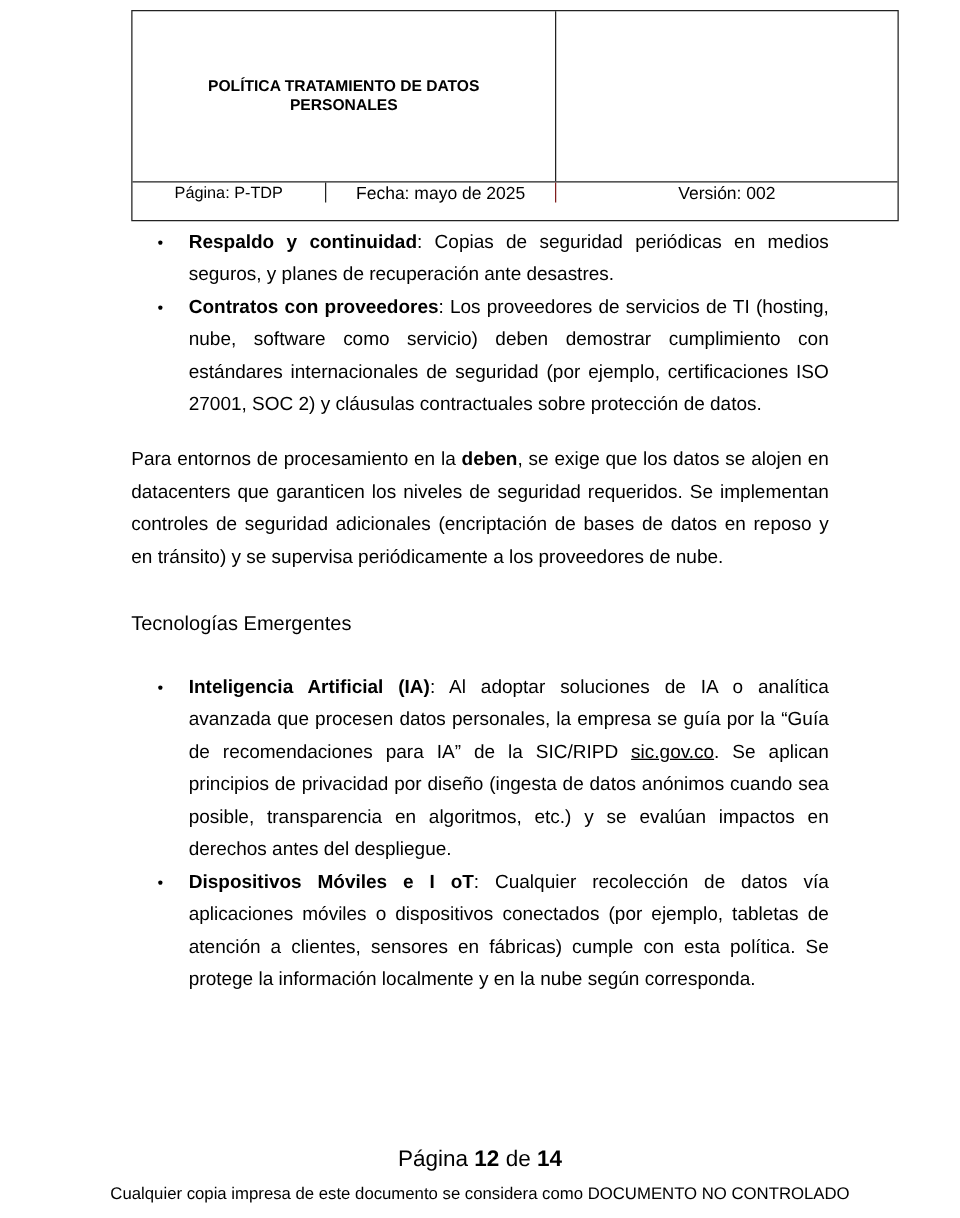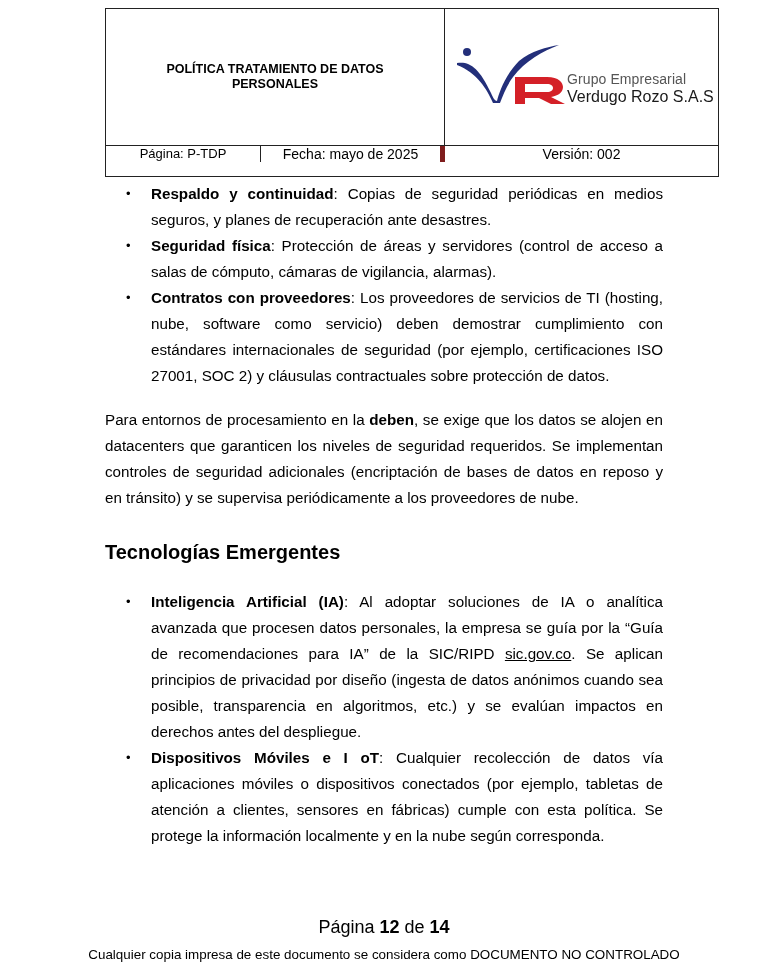--- a/index.html
+++ b/index.html
@@ -11,76 +11,61 @@
          border: 1px solid #222; box-sizing: border-box; padding-left: 28px; }
   .hdr .title-cell { position: absolute; left: 0; top: 0; width: 339px; height: 136px;
          border-right: 1px solid #222; box-sizing: border-box;
          display: flex; align-items: center; justify-content: center; text-align: center; }
   .hdr .title { font-weight: bold; font-size: 12.5px; line-height: 15px; width: 230px; }
   .hdr .logo-cell { position: absolute; left: 339px; top: 0; right: 0; height: 136px; }
   .hdr .meta-row { position: absolute; left: 0; right: 0; top: 136px; height: 16px;
          border-top: 1px solid #222; display: flex; font-size: 13px; line-height: 16px; }
   .hdr .meta-row > div { text-align: center; box-sizing: border-box; }
   .hdr .m-code { width: 155px; border-right: 1px solid #222; }
-  .hdr .m-date { width: 184px; border-right: 5px solid #7f1d1d; font-size: 14px; }
+  .hdr .m-date { width: 184px; border-right: 1px solid #7f1d1d; font-size: 14px; }
   .hdr .m-ver  { flex: 1; font-size: 14px; }
 
   .logo-svg { position: absolute; left: 10px; top: 34px; }
   .logo-text { position: absolute; left: 122px; top: 62px; color: #2c2c2c; }
   .logo-text .l1 { font-size: 14px; color: #555; line-height: 16px; letter-spacing: 0.1px; }
   .logo-text .l2 { font-size: 16px; color: #1a1a1a; line-height: 19px; }
 
   
   .content { position: absolute; left: 105px; top: 181px; width: 558px;
              font-size: 15.2px; line-height: 26px; }
   ul.bullets { list-style: none; margin: 0; padding: 0; }
   ul.bullets li { position: relative; padding-left: 46px; text-align: justify; margin-bottom: 0; }
   ul.bullets li::before { content: "•"; position: absolute; left: 21px; top: 0; font-size: 13px; }
   .p { text-align: justify; margin: 0; }
   .p-cloud { margin-top: 18px; }
-  h2.sec { font-size: 20px; font-weight: bold; margin: 26px 0 22px 0; line-height: 30px; }
+  h2.sec { font-size: 16px; font-weight: normal; margin: 26px 0 22px 0; line-height: 30px; }
   .link { text-decoration: underline; }
 
   .footer-page { position: absolute; left: 0; width: 768px; top: 917px; text-align: center;
                  font-size: 18px; }
   .footer-note { position: absolute; left: 0; width: 768px; top: 947px; text-align: center;
                  font-size: 13.4px; }
 </style>
 </head>
 <body>
 
 <div class="hdr">
   <div class="title-cell">
     <div class="title">POLÍTICA TRATAMIENTO DE DATOS PERSONALES</div>
   </div>
-  <div class="logo-cell">
-    <svg class="logo-svg" width="112" height="62" viewBox="0 0 112 62">
-
-      <circle cx="12" cy="9" r="4" fill="#232f7a"></circle>
-
-      <path d="M2 20 C14 18, 24 24, 36 50 C38 55, 40 58, 42 58 C44 50, 50 32, 64 18 C76 8, 92 4, 104 2 C88 8, 70 18, 58 34 C52 42, 48 52, 45 60 L38 60 C32 46, 22 30, 2 22 Z" fill="#232f7a"></path>
-
-      <path d="M60 34 L92 34 C104 34, 108 40, 108 44 C108 50, 102 53, 96 54 L110 61 L96 61 L84 55 L70 55 L70 61 L60 61 Z M70 41 L70 49 L92 49 C96 49, 98 47, 98 45 C98 43, 96 41, 92 41 Z" fill="#d42027"></path>
-    </svg>
-    <div class="logo-text">
-      <div class="l1">Grupo Empresarial</div>
-      <div class="l2">Verdugo Rozo S.A.S</div>
-    </div>
-  </div>
   <div class="meta-row">
     <div class="m-code">Página: P-TDP</div>
     <div class="m-date">Fecha: mayo de 2025</div>
     <div class="m-ver">Versión: 002</div>
   </div>
 </div>
 
 <div class="content">
   <ul class="bullets">
     <li><b>Respaldo y continuidad</b><span>: Copias de seguridad periódicas en medios seguros, y planes de recuperación ante desastres.</span></li>
-    <li><b>Seguridad física</b><span>: Protección de áreas y servidores (control de acceso a salas de cómputo, cámaras de vigilancia, alarmas).</span></li>
     <li><b>Contratos con proveedores</b><span>: Los proveedores de servicios de TI (hosting, nube, software como servicio) deben demostrar cumplimiento con estándares internacionales de seguridad (por ejemplo, certificaciones ISO 27001, SOC 2) y cláusulas contractuales sobre protección de datos.</span></li>
   </ul>
 
   <p class="p p-cloud"><span>Para entornos de procesamiento en la </span><b>deben</b><span>, se exige que los datos se alojen en datacenters que garanticen los niveles de seguridad requeridos. Se implementan controles de seguridad adicionales (encriptación de bases de datos en reposo y en tránsito) y se supervisa periódicamente a los proveedores de nube.</span></p>
 
   <h2 class="sec">Tecnologías Emergentes</h2>
 
   <ul class="bullets">
     <li><b>Inteligencia Artificial (IA)</b><span>: Al adoptar soluciones de IA o analítica avanzada que procesen datos personales, la empresa se guía por la “Guía de recomendaciones para IA” de la SIC/RIPD </span><span class="link">sic.gov.co</span><span>. Se aplican principios de privacidad por diseño (ingesta de datos anónimos cuando sea posible, transparencia en algoritmos, etc.) y se evalúan impactos en derechos antes del despliegue.</span></li>
     <li><b>Dispositivos Móviles e I oT</b><span>: Cualquier recolección de datos vía aplicaciones móviles o dispositivos conectados (por ejemplo, tabletas de atención a clientes, sensores en fábricas) cumple con esta política. Se protege la información localmente y en la nube según corresponda.</span></li>

